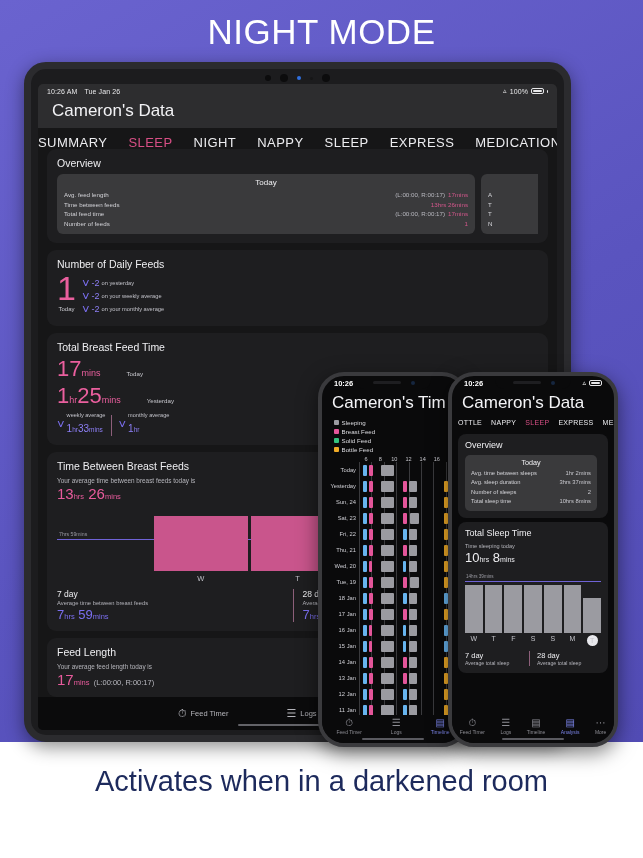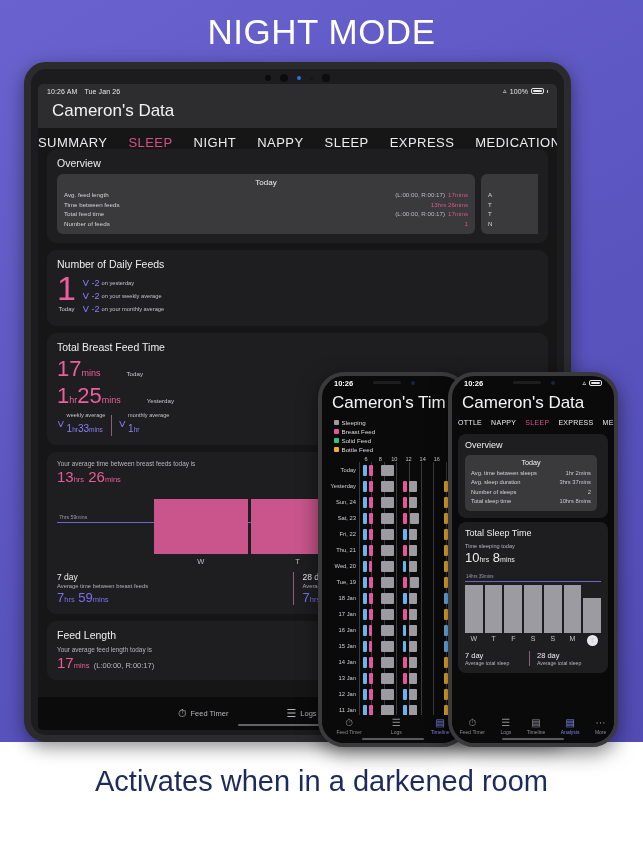--- a/index.html
+++ b/index.html
@@ -368,20 +368,21 @@
               <span class="chev">˅</span>
               <span>
                 <span class="avg-lbl">monthly average</span>
                 <span class="avg-val"><span>1</span><small>hr</small></span>
               </span>
             </div>
           </div>
         </div>
 
         <div class="card">
+          <div class="card-title">Time Between Breast Feeds</div>
           <div class="card-sub">Your average time between breast feeds today is</div>
           <div class="tb-big">
             <span>13</span><small>hrs</small>
             <span>26</span><small>mins</small>
           </div>
 
           <div class="chart-area">
             <div class="grid-label" id="tb-grid-label" style="top:20px">7hrs 59mins</div>
             <div class="grid-line" style="top:28px"></div>
             <div class="bars" id="tb-bars">

